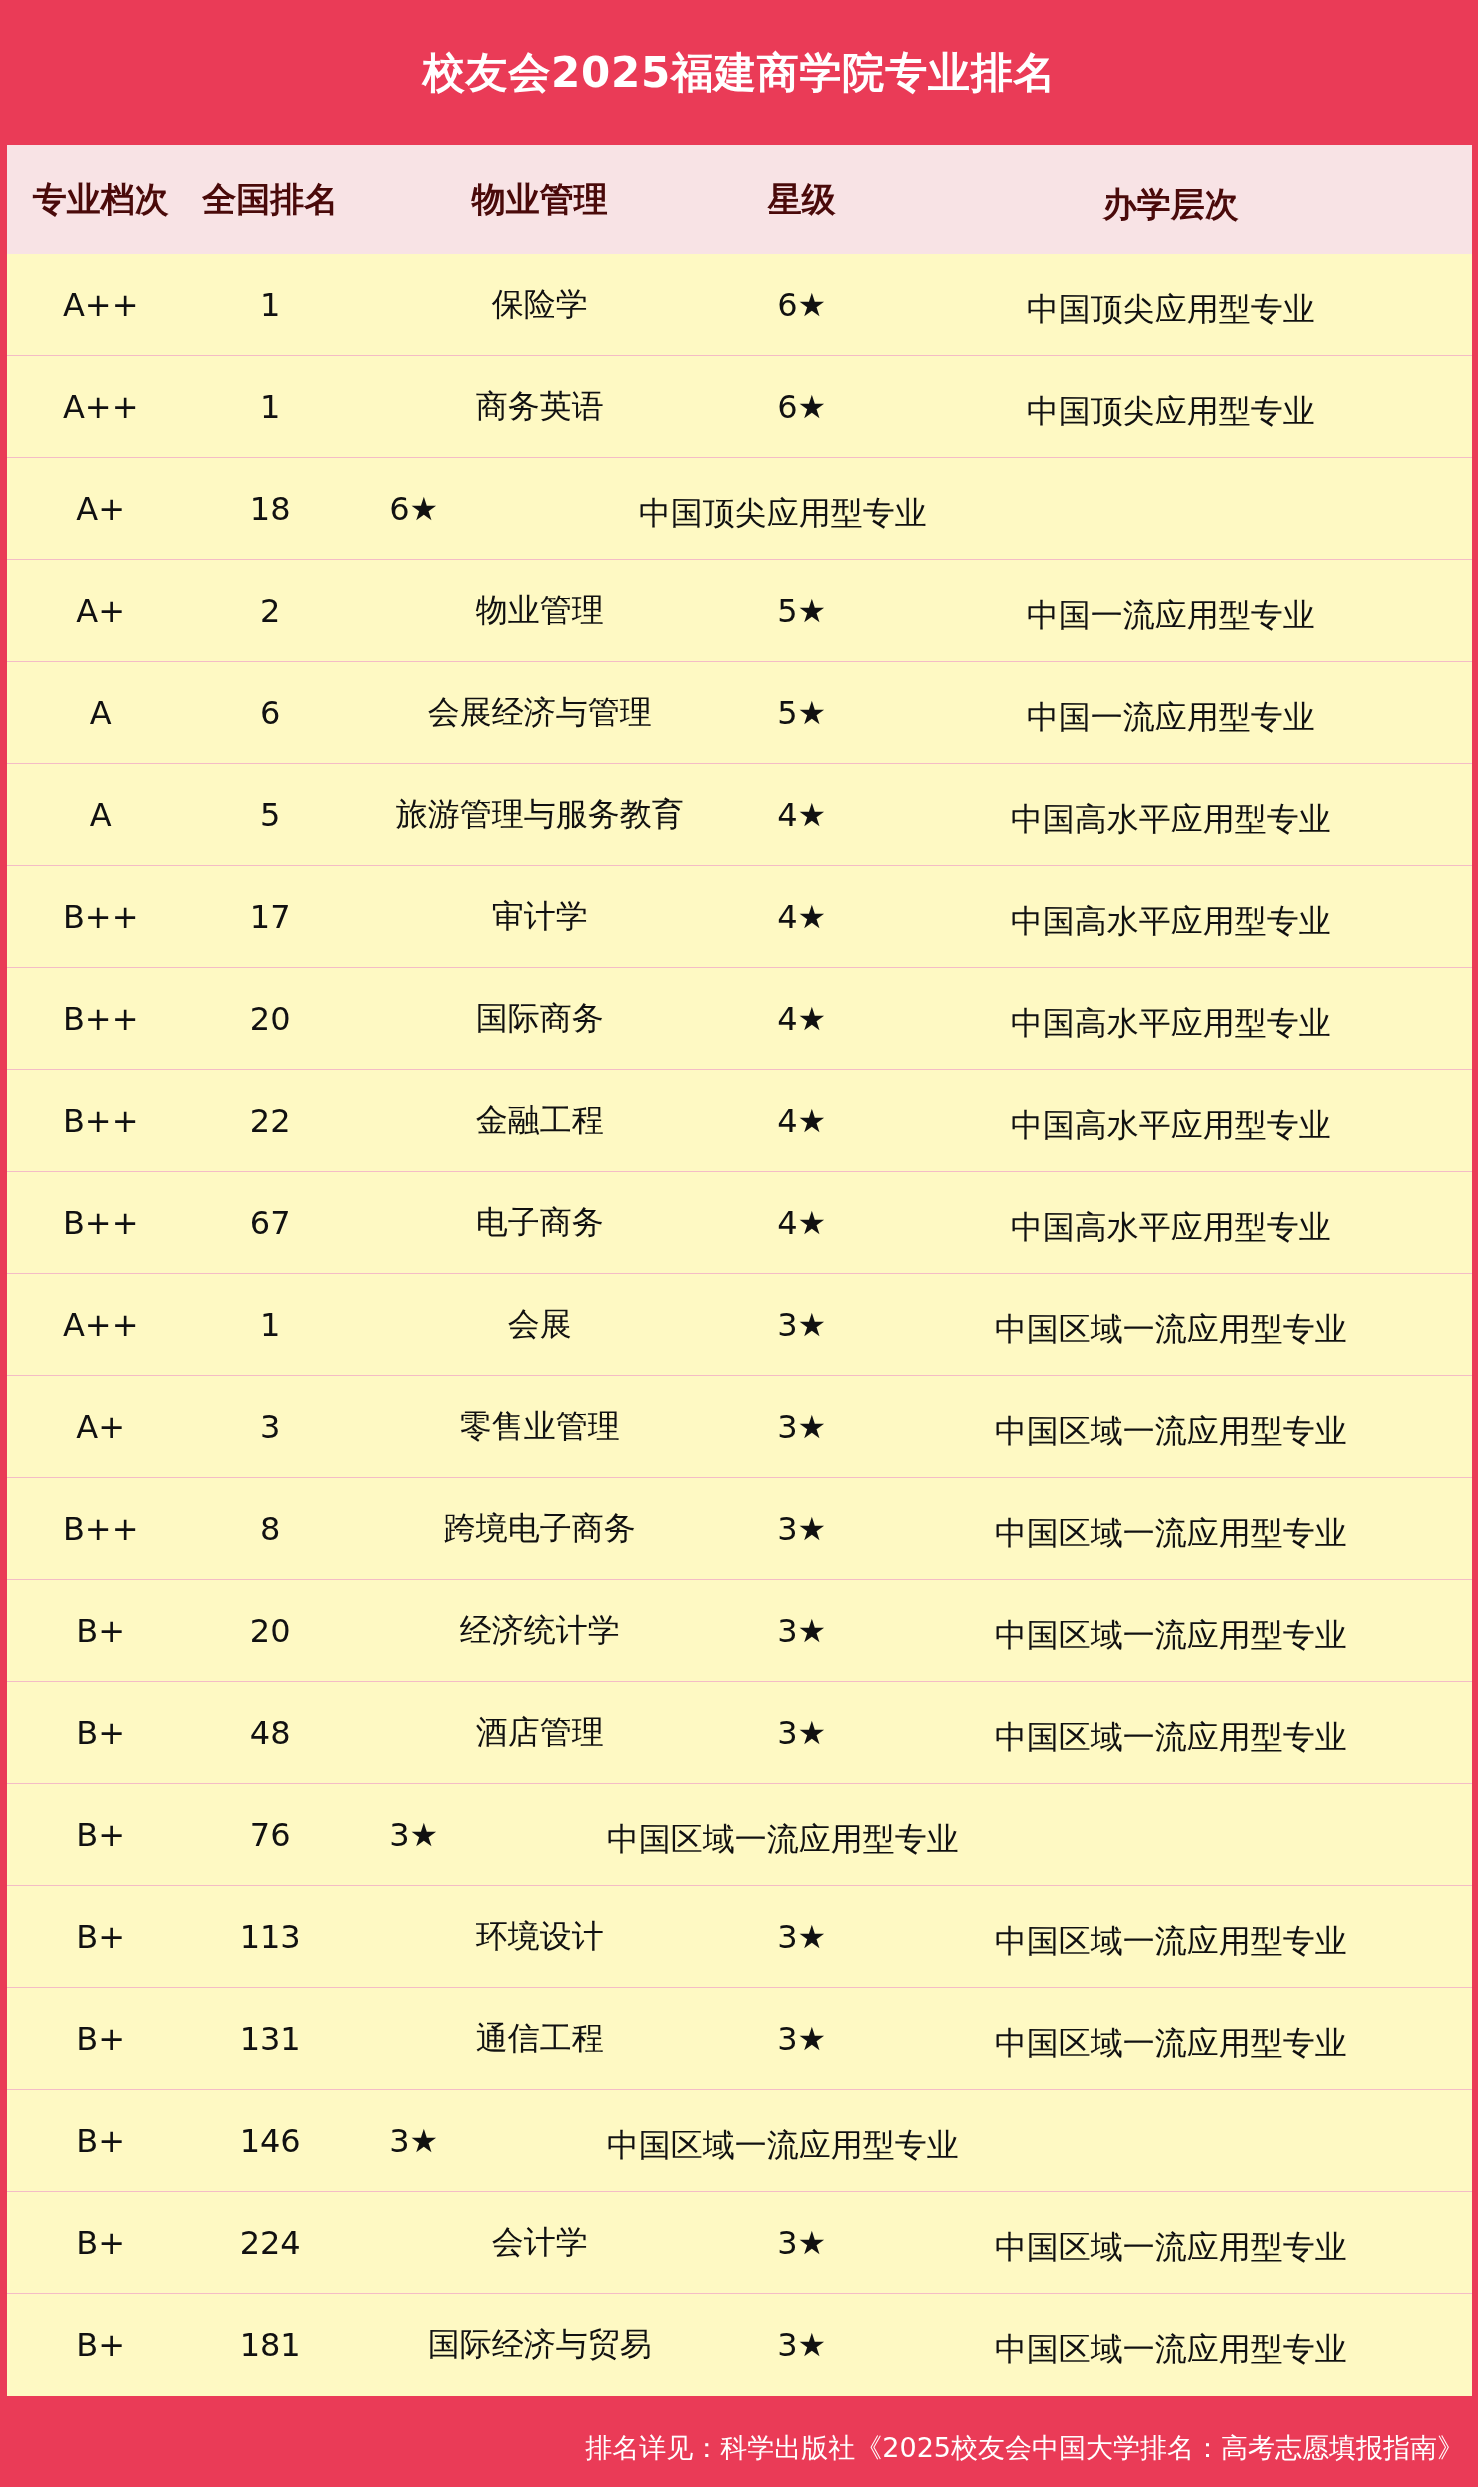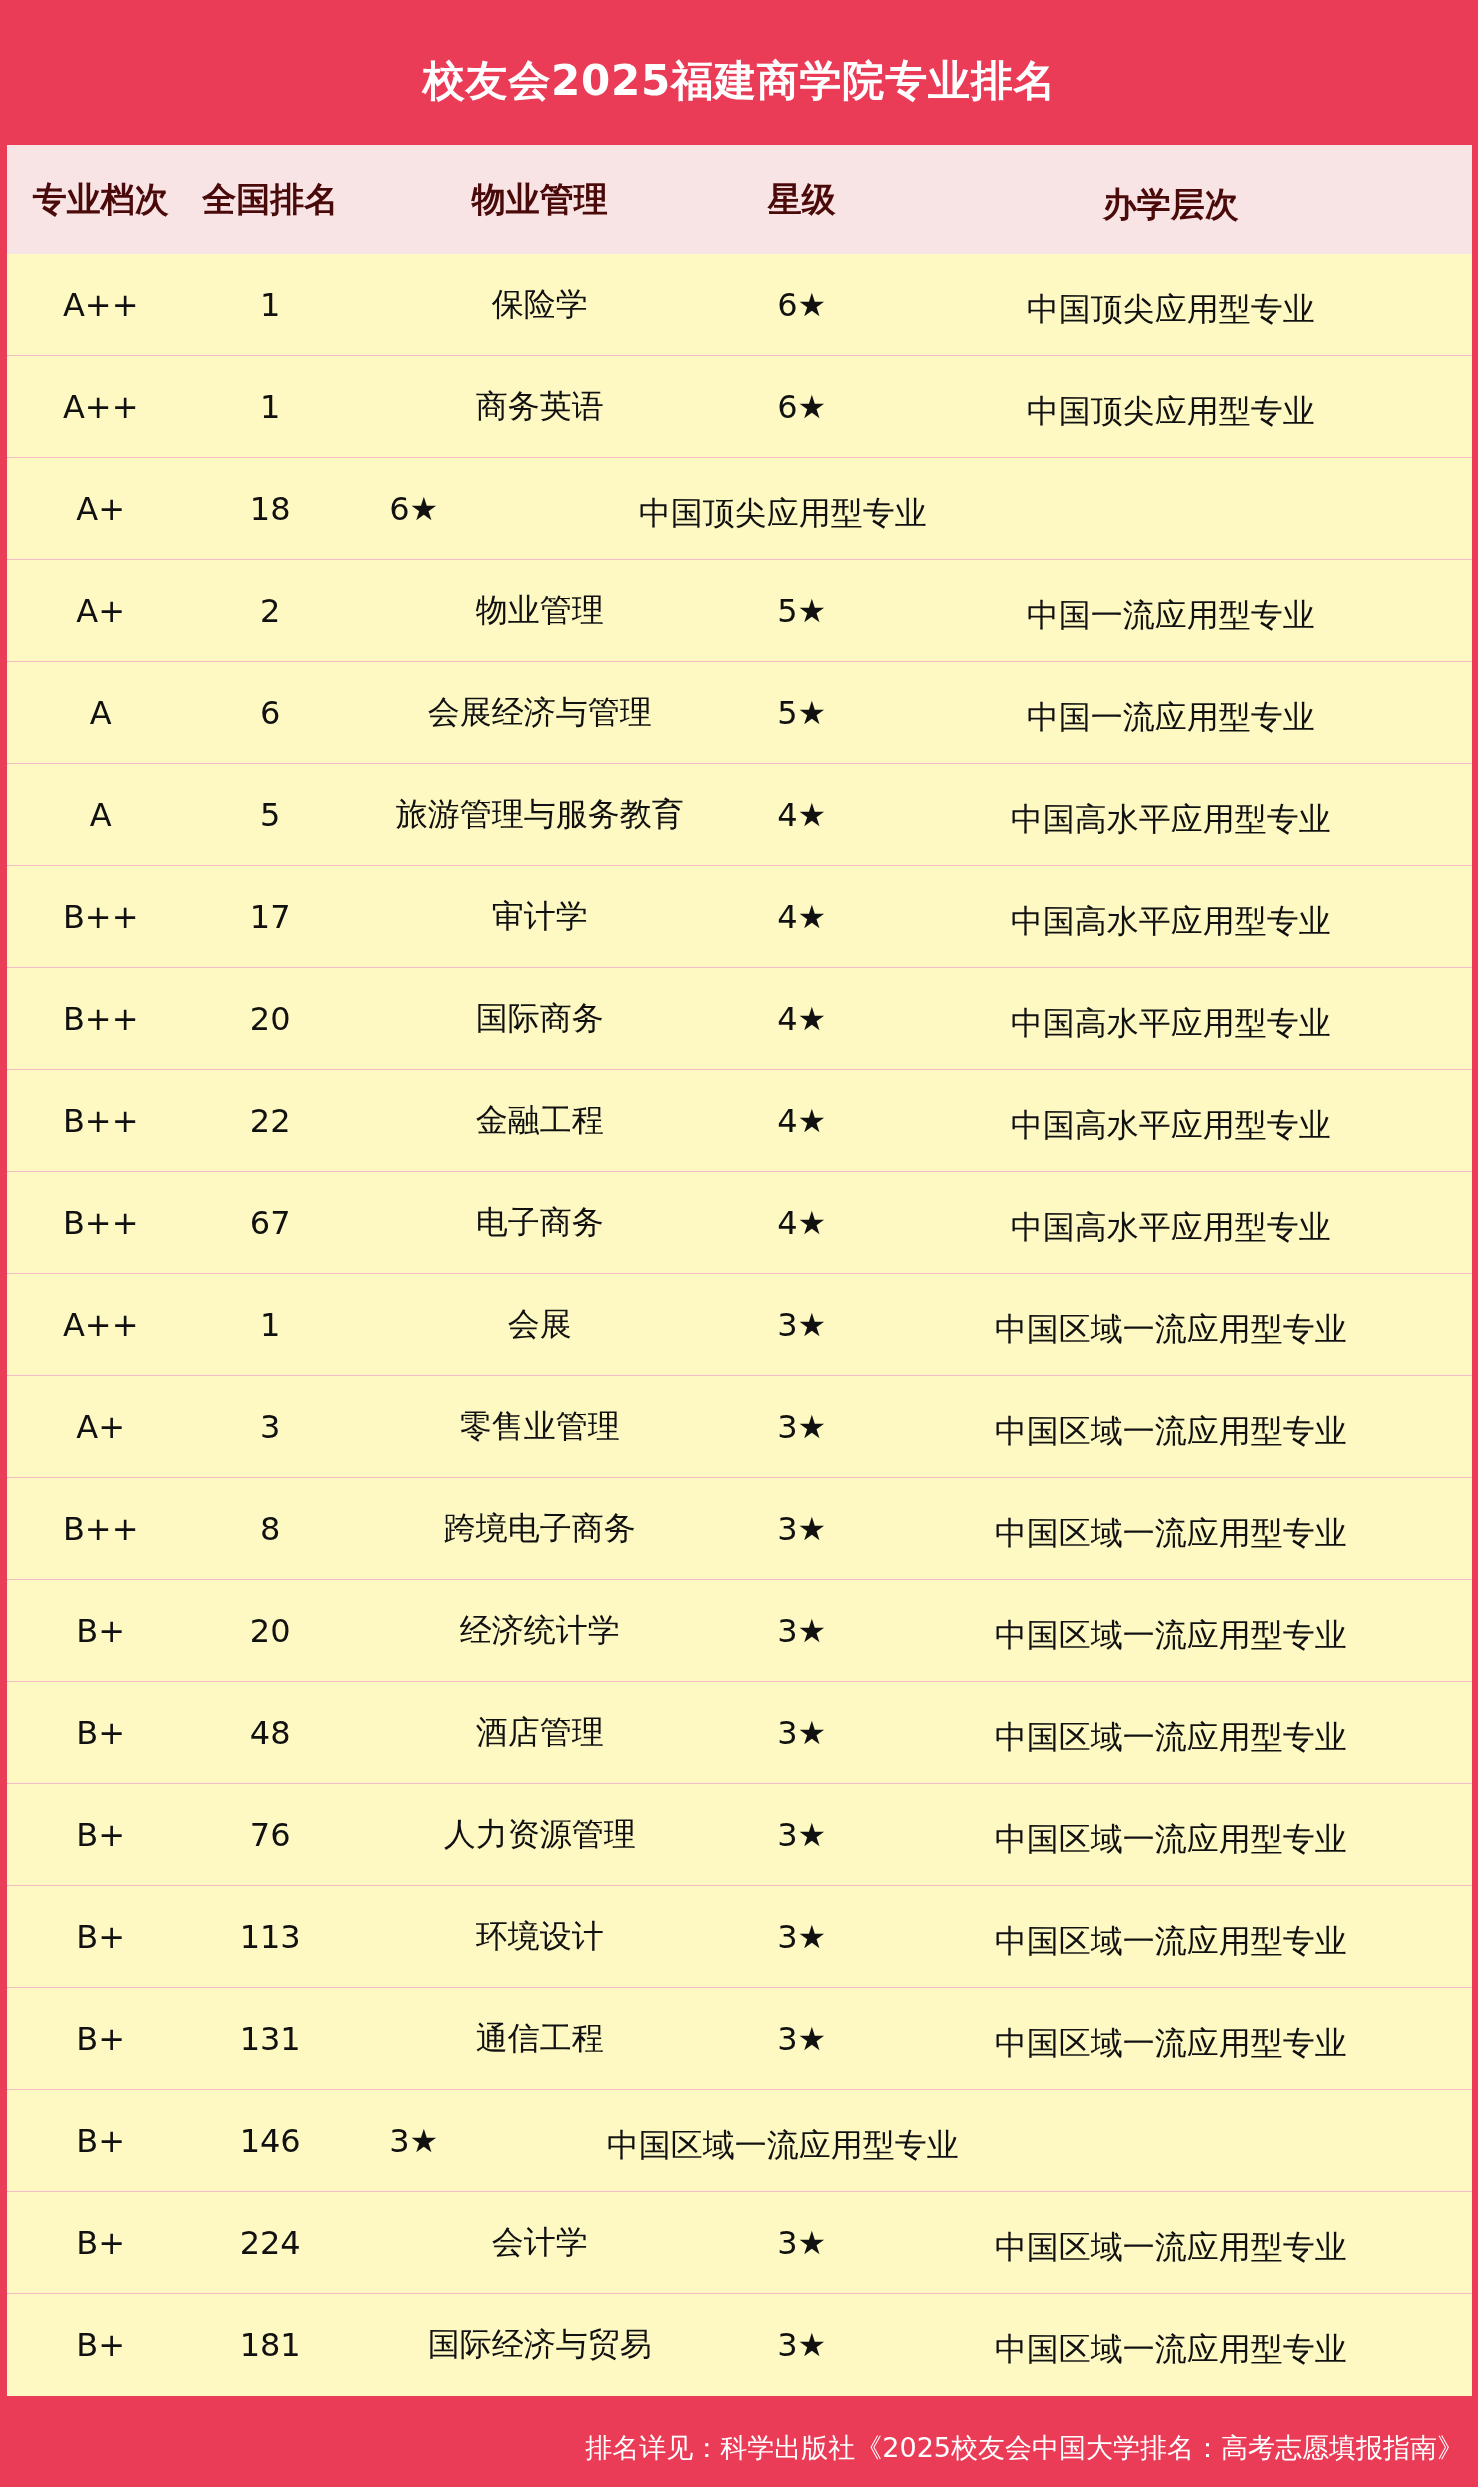--- a/index.html
+++ b/index.html
@@ -1,18 +1,18 @@
 <!DOCTYPE html>
 <html style="font-size:13.4px"><head>
 <meta charset="utf-8">
 <style>
   html, body { margin:0; padding:0; }
   body { width:1479px; height:2487px; background:#EA3B57; font-family:"DejaVu Sans","Liberation Sans",sans-serif; overflow:hidden; }
   .frame { position:relative; width:1479px; height:2487px; background:#EA3B57; }
-  .title { position:absolute; left:0; top:8px; width:1479px; height:145px; display:flex; align-items:center; justify-content:center; color:#ffffff; font-weight:bold; font-size:42px; letter-spacing:0.8px; }
+  .title { position:absolute; left:0; top:0; width:1479px; height:145px; display:flex; align-items:center; justify-content:center; color:#ffffff; font-weight:bold; font-size:42px; letter-spacing:0.8px; }
   .table { position:absolute; left:6.7px; top:145px; width:1465px; background:#fef9c3; }
   .row { display:flex; height:102px; align-items:center; border-bottom:1.7px solid #F4BCC6; box-sizing:border-box; font-size:32px; color:#111111; }
   .row.head { height:109px; background:#F8E3E5; border-bottom:none; color:#4A0A0A; font-weight:bold; font-size:34px; }
   .row.last { border-bottom:none; }
   .c { text-align:center; white-space:nowrap; }
   .c1 { width:188px; }
   .c2 { width:151px; }
   .c3 { width:388px; }
   .c4 { width:136px; }
   .c5 { width:602px;margin-top:10px; }
@@ -133,21 +133,20 @@
         <div class="row">
           <div class="c c1">B+</div>
           <div class="c c2">48</div>
           <div class="c c3">酒店管理</div>
           <div class="c c4">3★</div>
           <div class="c c5">中国区域一流应用型专业</div>
         </div>
         <div class="row">
           <div class="c c1">B+</div>
           <div class="c c2">76</div>
-          <div class="c c3">人力资源管理</div>
           <div class="c c4">3★</div>
           <div class="c c5">中国区域一流应用型专业</div>
         </div>
         <div class="row">
           <div class="c c1">B+</div>
           <div class="c c2">113</div>
           <div class="c c3">环境设计</div>
           <div class="c c4">3★</div>
           <div class="c c5">中国区域一流应用型专业</div>
         </div>

